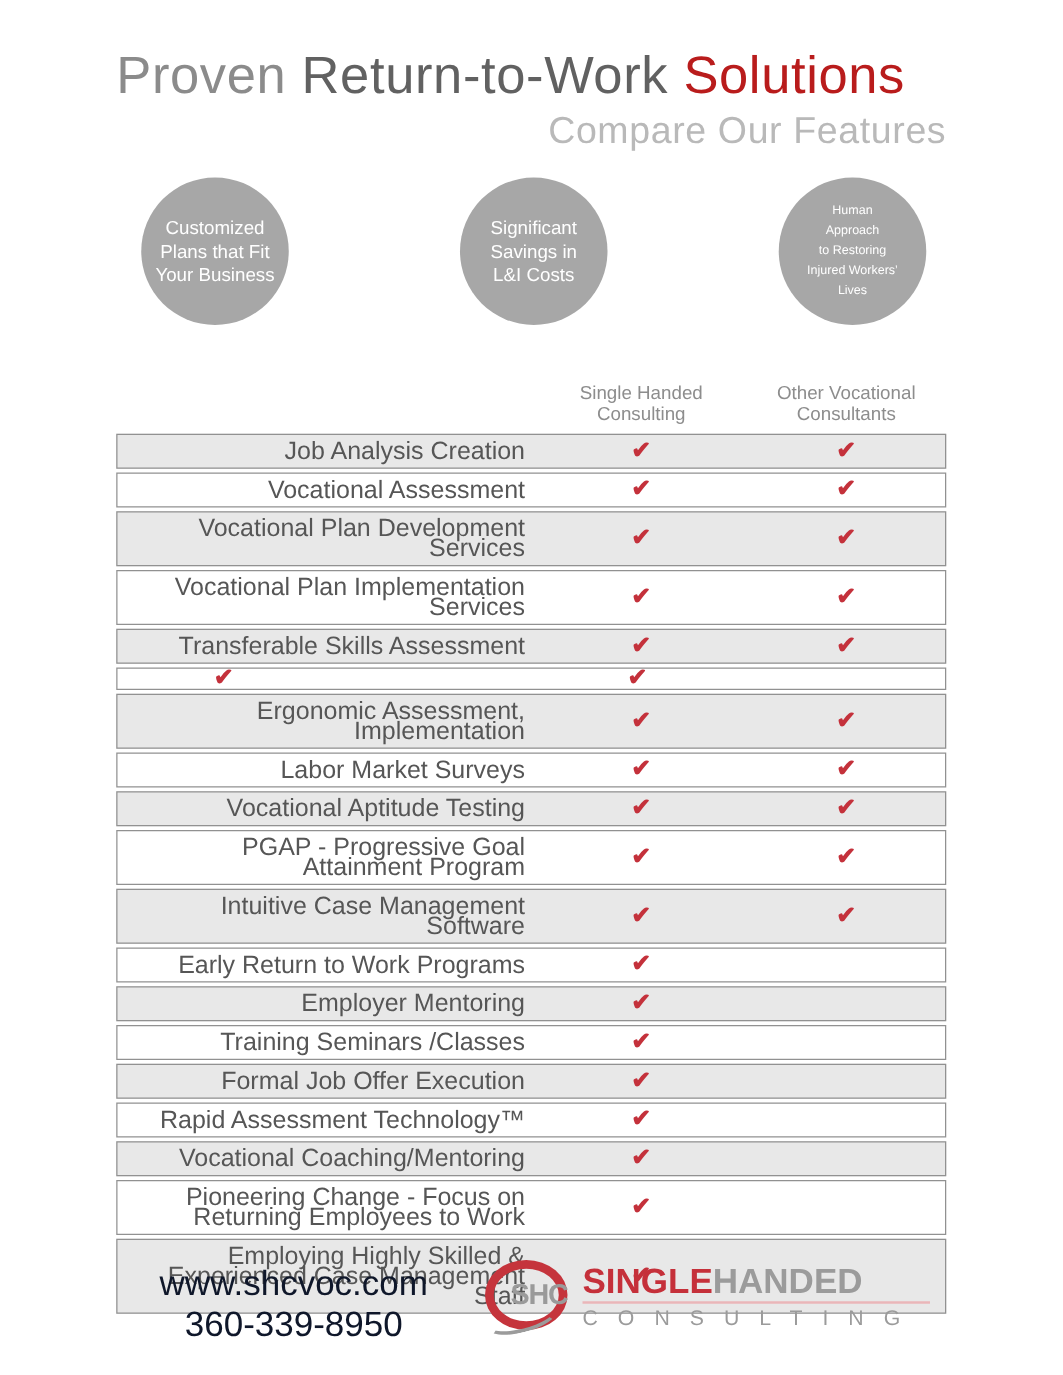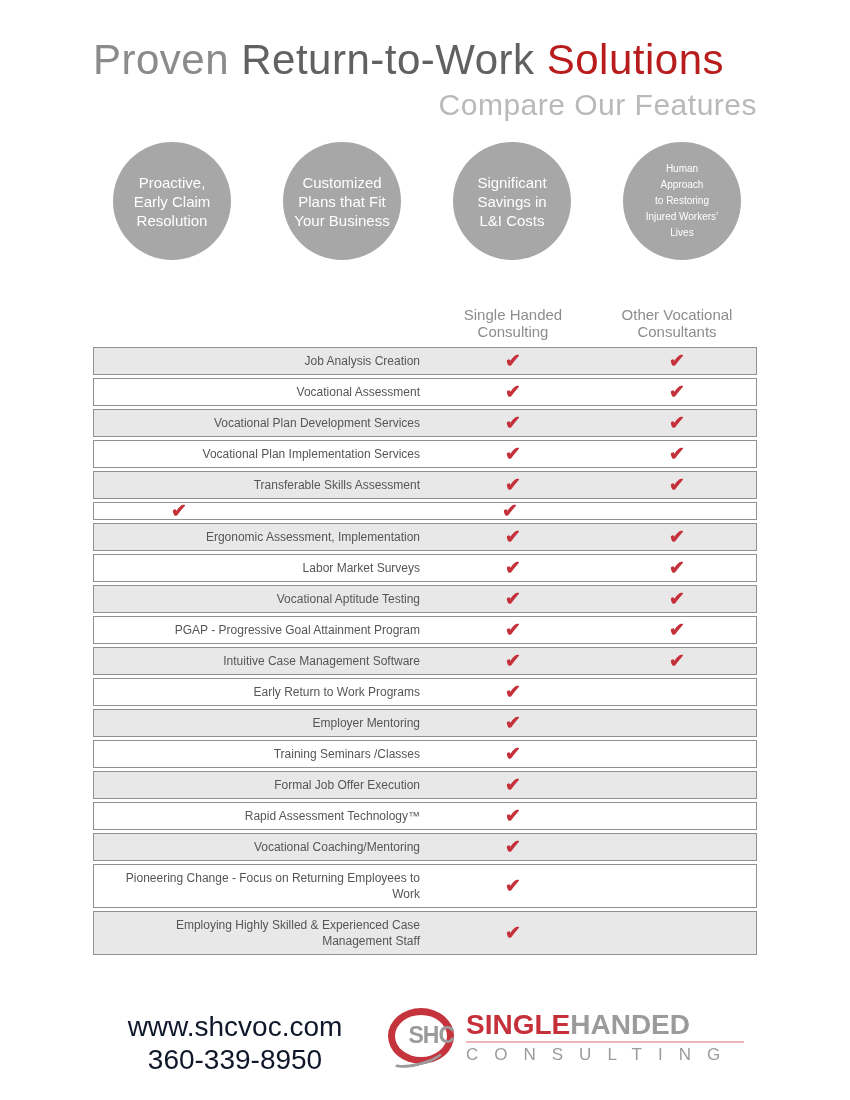--- a/index.html
+++ b/index.html
@@ -28,21 +28,21 @@
     color:#8d8d8d; font-size:15px; line-height:17px; }
   .colhead.h1 { left:403px; }
   .colhead.h2 { left:567px; }
 
   
   .table { position:absolute; left:93px; top:347px; width:664px; }
   .row { display:flex; align-items:center; border:1px solid #919191;
     margin-bottom:3px; background:#ffffff; }
   .row.gray { background:#e8e8e8; }
   .cell.label { flex:0 0 334px; padding:5px 8px 5px 30px; text-align:right;
-    color:#565656; font-size:12px; line-height:16px; }
+    color:#565656; font-size:20px; line-height:16px; }
   .cell.check { flex:0 0 170px; text-align:center; color:#c4313b;
     font-size:19px; line-height:16px; font-weight:bold; }
   .cell.check.c2 { flex:1 1 auto; }
 
   
   .contact { position:absolute; left:100px; top:1010px; width:270px;
     text-align:center; color:#0f172a; font-size:28px; line-height:33px; }
   .logo { position:absolute; left:388px; top:1008px; display:flex;
     align-items:center; }
   .emblem { position:relative; width:66px; height:58px; flex:0 0 66px; }
@@ -71,25 +71,20 @@
     <div class="title">
       <span class="t1">Proven</span>
       <span class="t2">Return-to-Work</span>
       <span class="t3">Solutions</span>
     </div>
     <div class="subtitle">Compare Our Features</div>
   </div>
 
   <div class="circles">
     <div class="circle">
-      <div>Proactive,</div>
-      <div>Early Claim</div>
-      <div>Resolution</div>
-    </div>
-    <div class="circle">
       <div>Customized</div>
       <div>Plans that Fit</div>
       <div>Your Business</div>
     </div>
     <div class="circle">
       <div>Significant</div>
       <div>Savings in</div>
       <div>L&amp;I Costs</div>
     </div>
     <div class="circle small">

